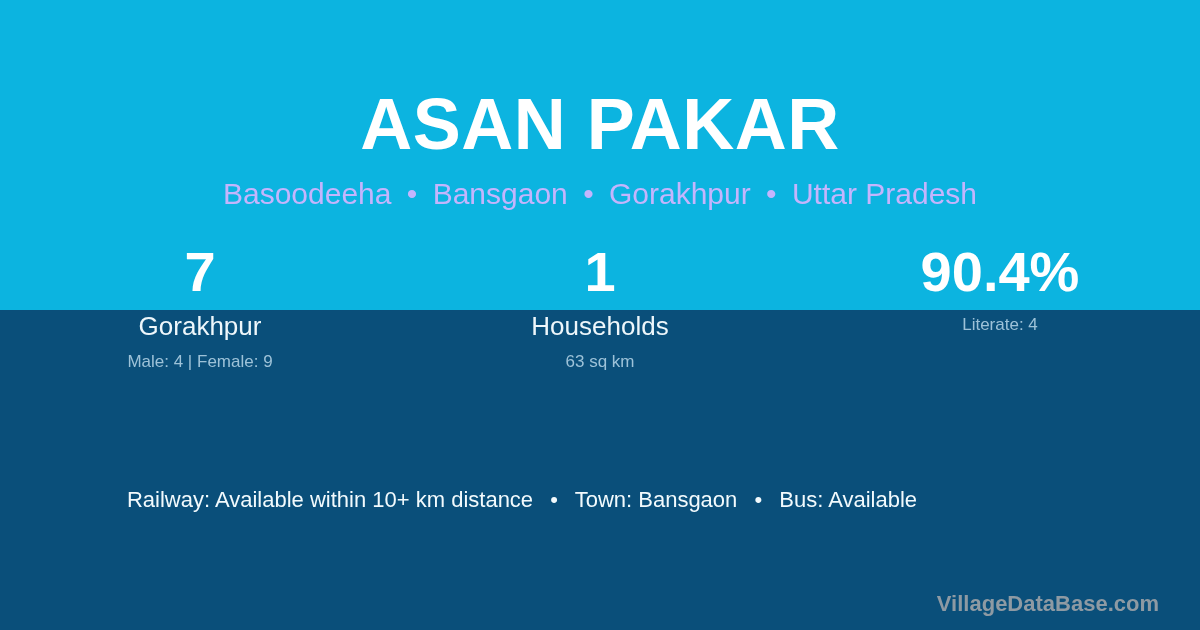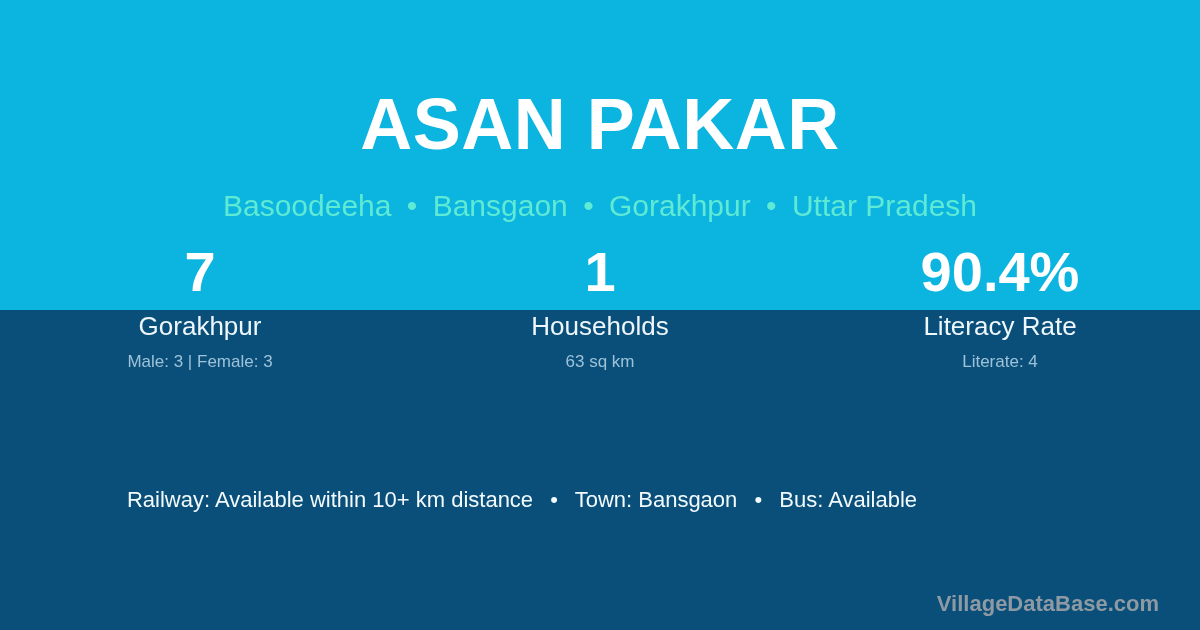--- a/index.html
+++ b/index.html
@@ -44,26 +44,26 @@
     margin: 0;
     padding-top: 85px;
     font-size: 72px;
     line-height: 78px;
     font-weight: 700;
     color: #ffffff;
     letter-spacing: 0.5px;
     white-space: nowrap;
   }
   .village-subtitle {
-    margin: 16px;
+    margin: 4px;
     padding-top: 8px;
     font-size: 30px;
     line-height: 38px;
     font-weight: 400;
-    color: #5eead4;
+    color: #c4b5fd;
     white-space: nowrap;
   }
   .sep-dot {
     padding: 0 7px;
   }
 
   
   .stats {
     position: absolute;
     left: 0;
@@ -146,32 +146,31 @@
       <span class="sep-dot">•</span>
       <span>Uttar Pradesh</span>
     </div>
   </div>
 
   <div class="stats">
 
     <div class="stat">
       <div class="stat-value">7</div>
       <div class="stat-label">Gorakhpur</div>
-      <div class="stat-sub">Male: 3 | Female: 3</div>
+      <div class="stat-sub">Male: 4 | Female: 9</div>
     </div>
 
     <div class="stat">
       <div class="stat-value">1</div>
       <div class="stat-label">Households</div>
       <div class="stat-sub">63 sq km</div>
     </div>
 
     <div class="stat">
       <div class="stat-value">90.4%</div>
-      <div class="stat-label">Literacy Rate</div>
       <div class="stat-sub">Literate: 4</div>
     </div>
 
   </div>
 
   <div class="info-line">
     <span>Railway: Available within 10+ km distance</span>
     <span class="info-sep">•</span>
     <span>Town: Bansgaon</span>
     <span class="info-sep">•</span>

